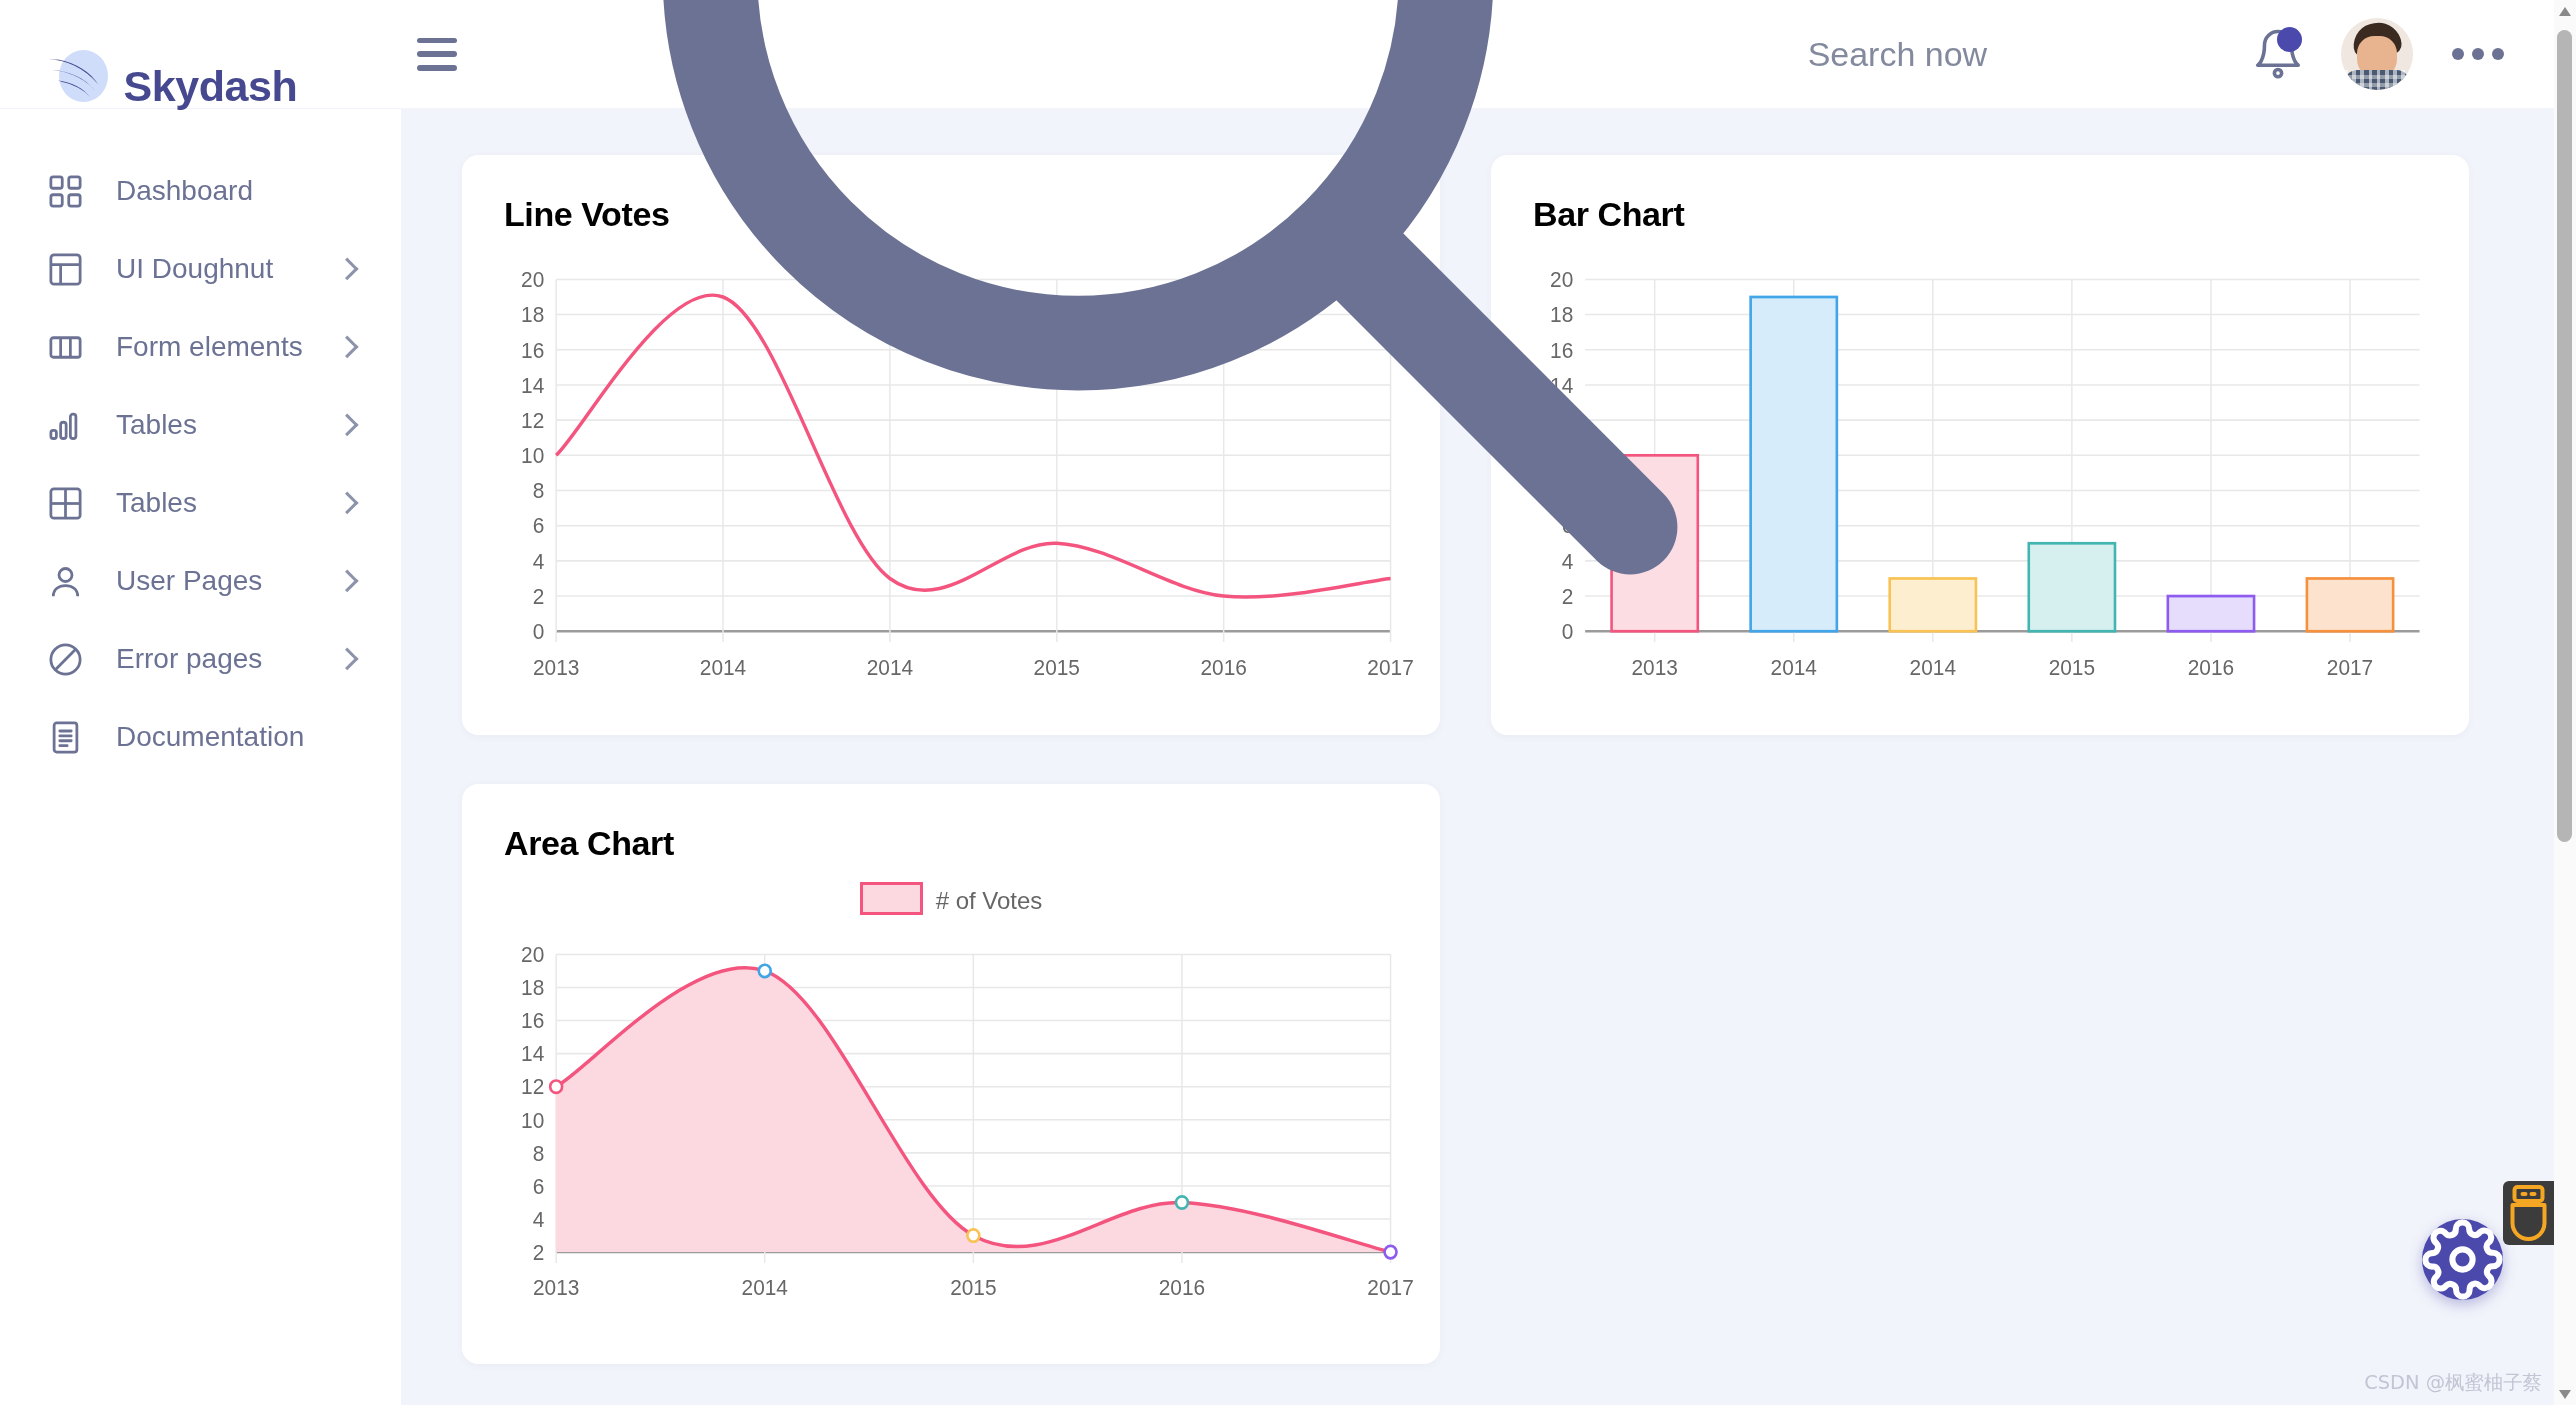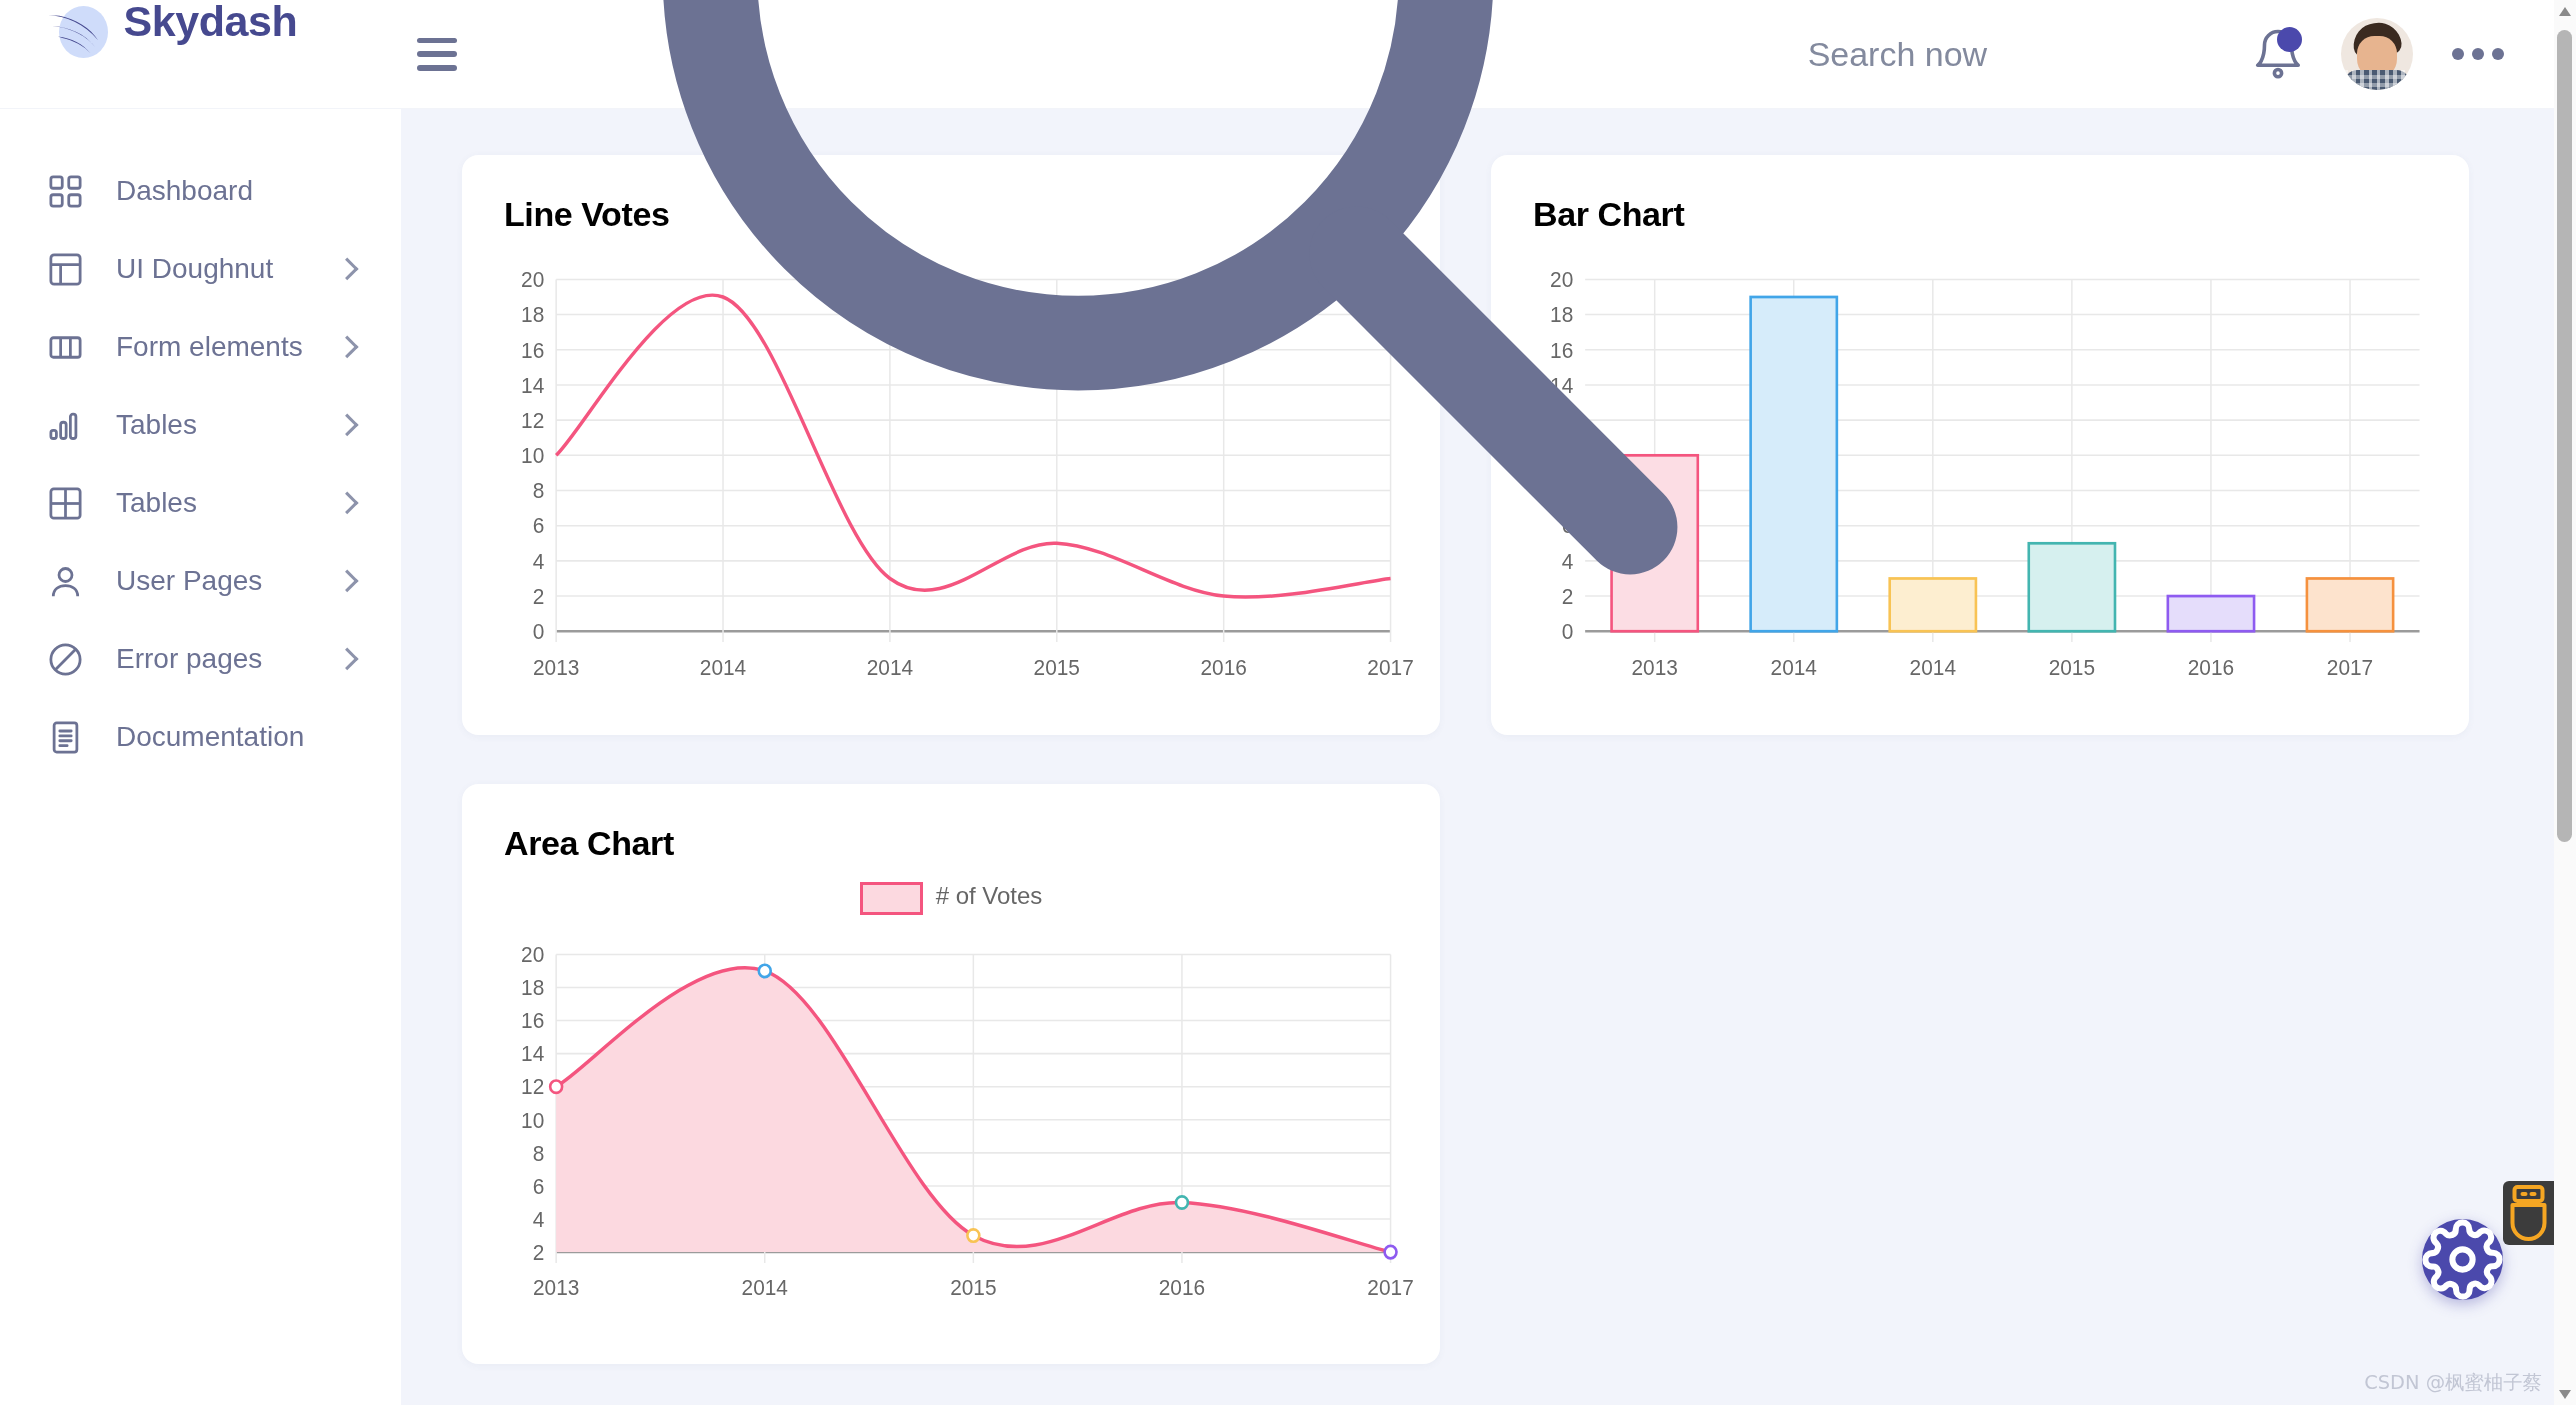--- a/index.html
+++ b/index.html
@@ -20,21 +20,21 @@
     align-items: center;
     flex: 0 0 109px;
     border-bottom: 0.7px solid #f2f4f9;
     position: relative;
     z-index: 5;
   }
   .brand {
     width: 401px;
     height: 100%;
     display: flex;
-    align-items: flex-start;
+    align-items: flex-end;
     padding-left: 46px;
     gap: 13.4px;
   }
   .logo-wrap { position: relative; width: 64px; height: 64px; display: flex; align-items: center; justify-content: center; }
   .logo-circle {
     position: absolute; left: 13.4px; top: 6px;
     width: 49px; height: 52px; border-radius: 50%;
     background: #cfdcfa;
   }
   .logo-wing { position: relative; z-index: 2; }
@@ -122,21 +122,21 @@
     padding: 40px 42px 34px 42px;
     width: 978px;
     height: 580px;
     display: flex; flex-direction: column;
   }
   .card-title { font-size: 34px; font-weight: 700; color: #000; letter-spacing: -0.4px; margin-bottom: 6px; }
   .chart-area { flex: 1; position: relative; margin-top: 27px; }
   svg { display: block; width: 100%; height: 100%; overflow: visible; }
   .tick { font-size: 28px; fill: #676767; font-family: "Liberation Sans", sans-serif; }
   .legend-row { display: flex; justify-content: center; align-items: center; gap: 39px; margin-top: 13.4px; }
-  .legend-item { display: flex; align-items: flex-start; gap: 13px; cursor: pointer; }
+  .legend-item { display: flex; align-items: flex-end; gap: 13px; cursor: pointer; }
   .legend-swatch { width: 63px; height: 33px; border-width: 3.7px; border-style: solid; }
   .legend-text { font-size: 24px; color: #666; }
 
   
   .scrollbar { position: absolute; right: 0; top: 0; width: 22.4px; height: 1406px; background: #fafafa; z-index: 20; }
   .scroll-up, .scroll-down { width: 22.4px; height: 22.4px; display: flex; align-items: center; justify-content: center; }
   .scroll-arrow { width: 0; height: 0; border-left: 6.7px solid transparent; border-right: 6.7px solid transparent; }
   .up .scroll-arrow { border-bottom: 9px solid #8a8a8a; }
   .down .scroll-arrow { border-top: 9px solid #8a8a8a; }
   .scroll-thumb { position: absolute; top: 30px; left: 3.7px; width: 15px; height: 812px; background: #b5b5b5; border-radius: 7.5px; }

